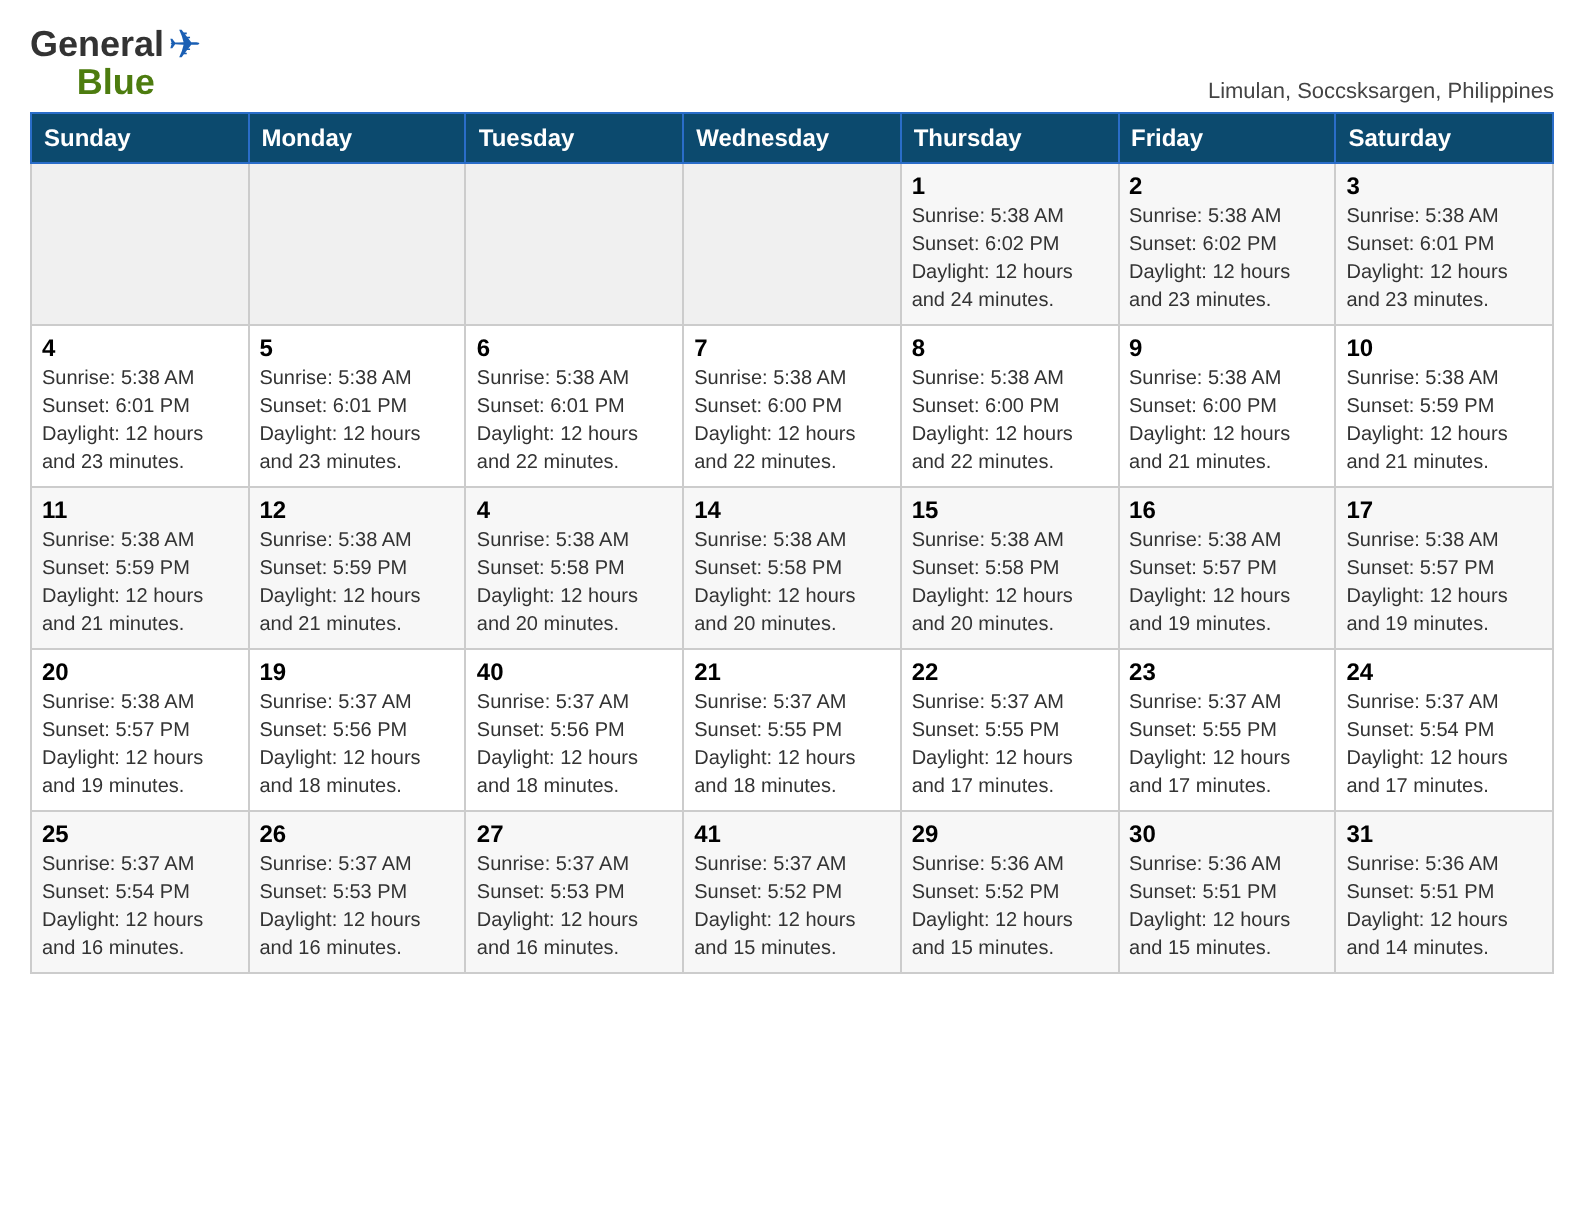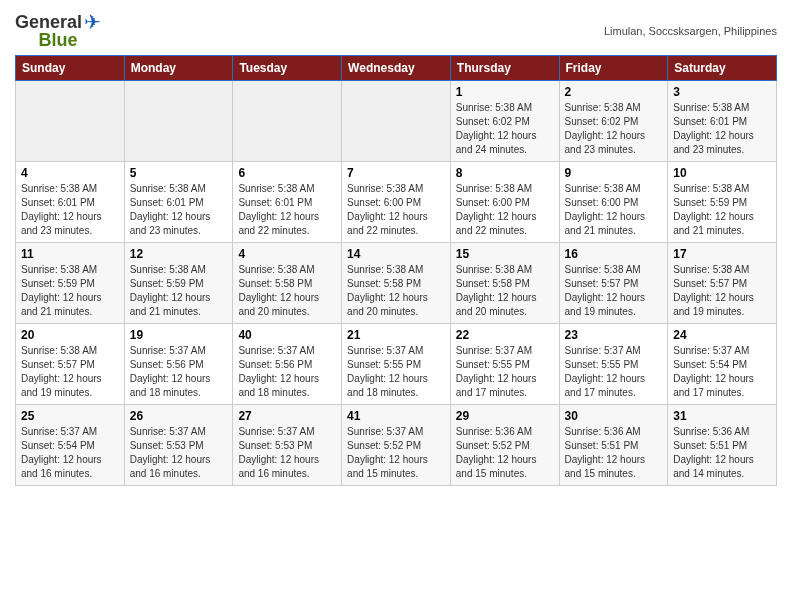--- a/index.html
+++ b/index.html
@@ -6,21 +6,21 @@
     body {
       font-family: Arial, sans-serif;
       background: #fff;
       width: 792px;
       min-height: 612px;
       padding: 10px 15px;
     }
     .header-area {
       display: flex;
       justify-content: space-between;
-      align-items: center;
+      align-items: flex-end;
       margin-bottom: 4px;
     }
     .logo {
       display: flex;
       align-items: center;
       gap: 4px;
     }
     .title-area {
       text-align: right;
     }
@@ -33,21 +33,21 @@
     .location {
       font-size: 11px;
       color: #444;
     }
     table {
       width: 100%;
       border-collapse: collapse;
       font-size: 11px;
     }
     thead tr th {
-      background-color: #7f1d1d;
+      background-color: #0c4a6e;
       color: #fff;
       text-align: left;
       padding: 5px 6px;
       font-size: 12px;
       font-weight: bold;
       border: 1px solid #2a6dc9;
     }
     tbody tr td {
       border: 1px solid #ccc;
       vertical-align: top;

